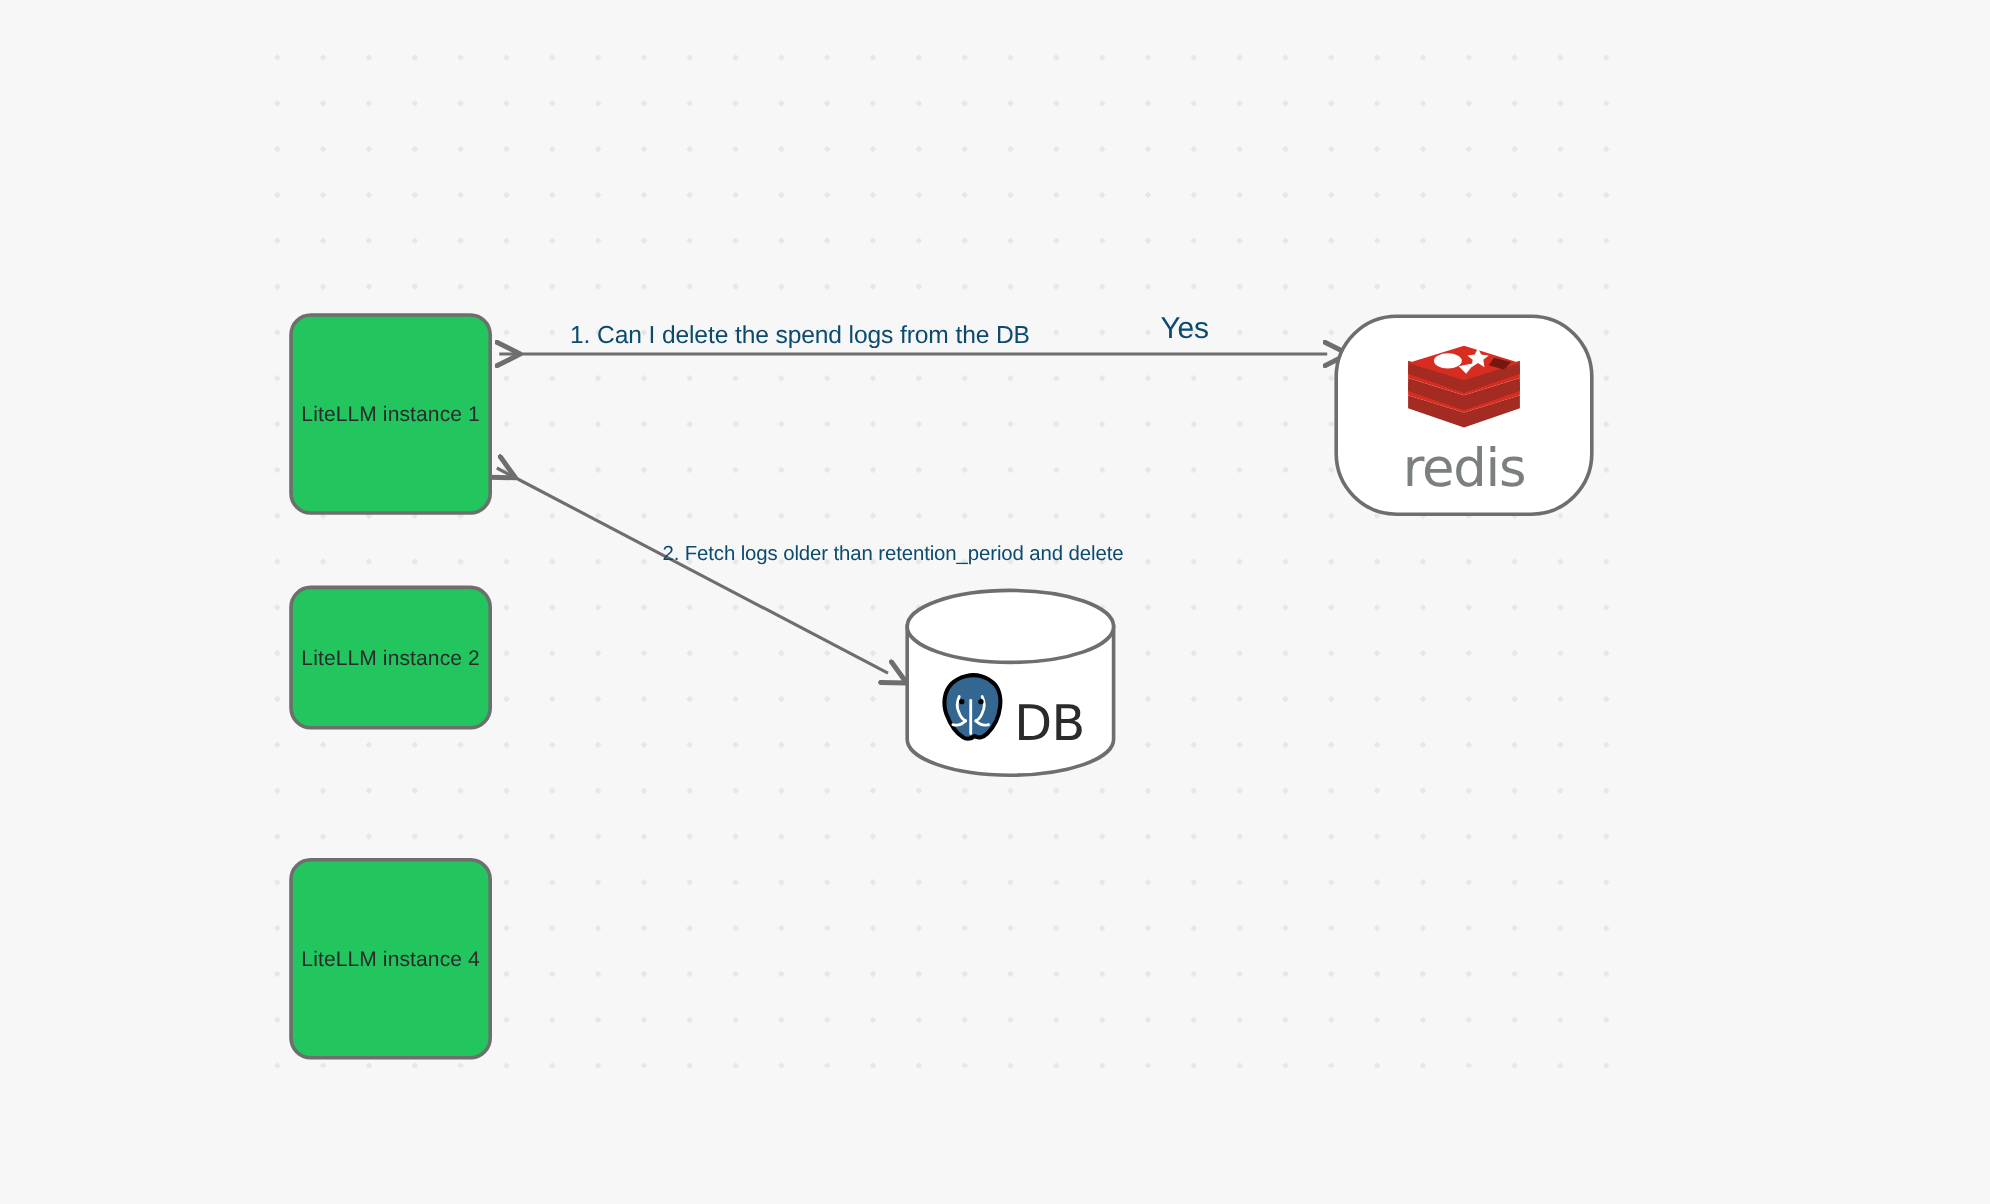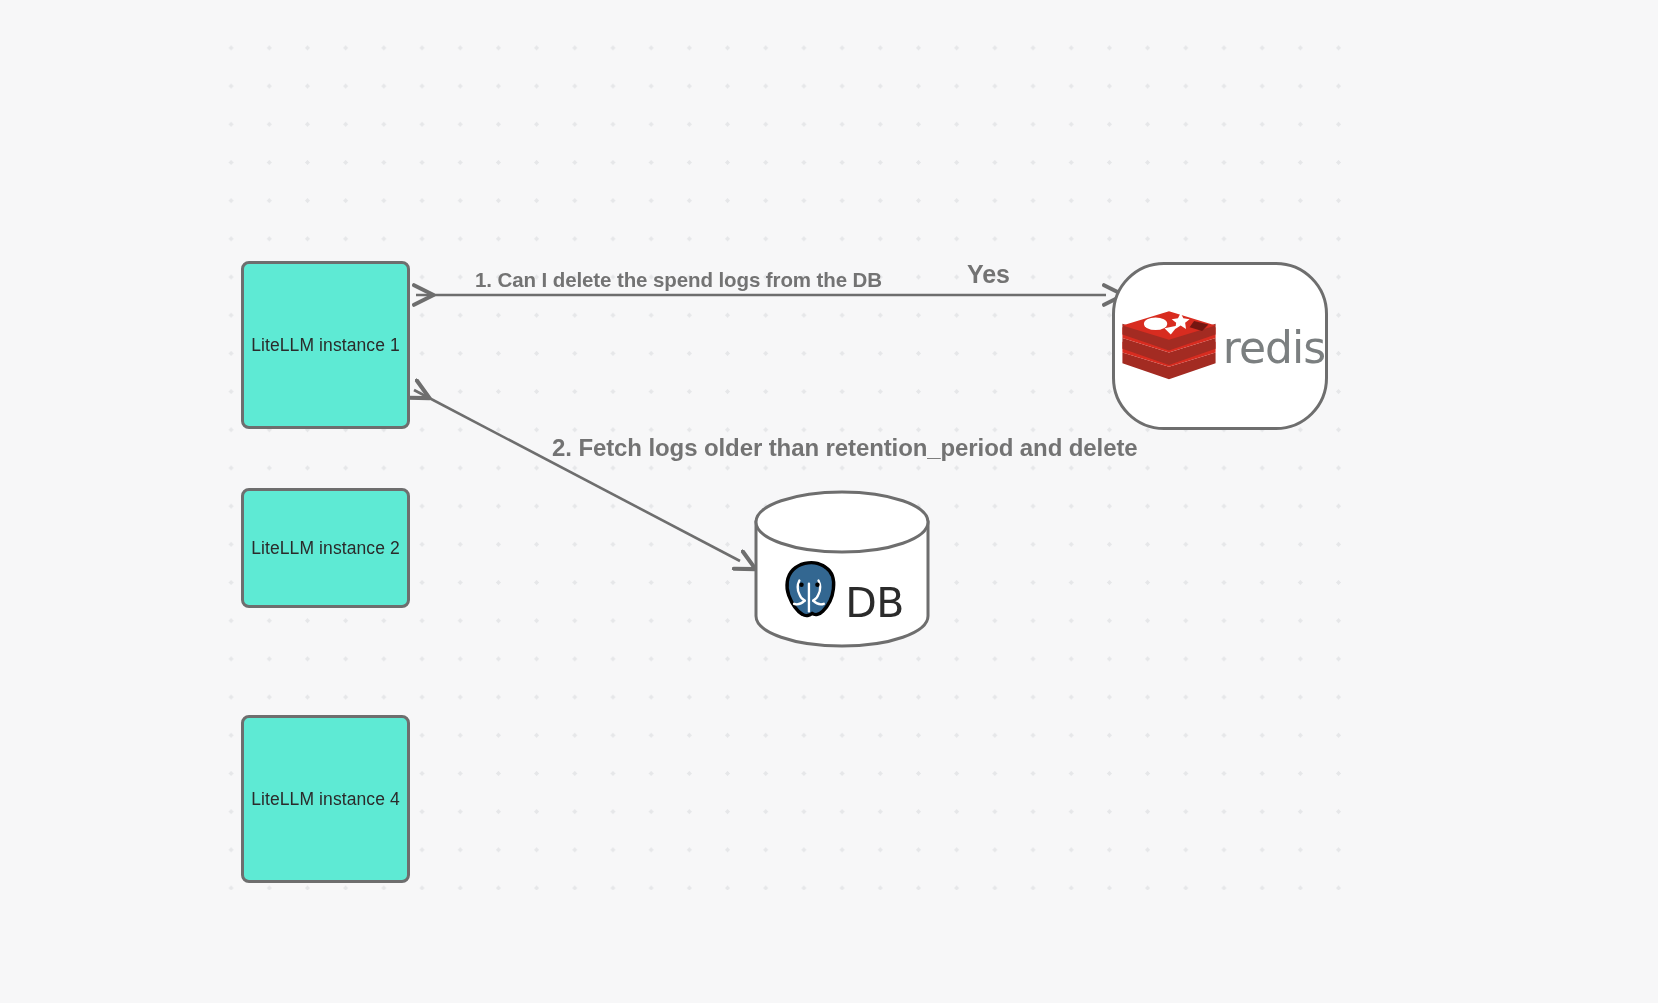--- a/index.html
+++ b/index.html
@@ -33,23 +33,23 @@
   #svg-layer {
     position: absolute;
     left: 0; top: 0;
     width: 1658px;
     height: 1003px;
   }
 
   
   .instance-box {
     position: absolute;
-    background: #5eead4;
+    background: #22c55e;
     border: 3px solid #6e6e6e;
-    border-radius: 8px;
+    border-radius: 18px;
     box-sizing: border-box;
     display: flex;
     align-items: center;
     justify-content: center;
   }
   .instance-box .label {
     font-size: 17.5px;
     color: #2b2b2b;
     letter-spacing: 0.1px;
     font-family: "Liberation Sans", sans-serif;
@@ -69,21 +69,21 @@
     border: 3px solid #6e6e6e;
     border-radius: 52px;
     box-sizing: border-box;
     display: flex;
     flex-direction: column;
     align-items: center;
     justify-content: center;
   }
   #redis-logo-wrap {
     display: flex;
-    flex-direction: row;
+    flex-direction: column;
     align-items: center;
     justify-content: center;
     margin-top: 2px;
   }
   #redis-wordmark {
     font-family: "DejaVu Sans", sans-serif;
     font-size: 44px;
     font-weight: 400;
     color: #7b7f80;
     letter-spacing: -1px;
@@ -116,39 +116,39 @@
     font-weight: 400;
     color: #2b2b2b;
     line-height: 1;
     letter-spacing: -0.5px;
   }
 
   
   .edge-label {
     position: absolute;
     font-family: "Liberation Sans", sans-serif;
-    font-weight: bold;
-    color: #737373;
+    font-weight: normal;
+    color: #0c4a6e;
     white-space: nowrap;
     letter-spacing: -0.1px;
   }
   #label-step-1 {
     left: 475px;
     top: 268px;
     font-size: 20.5px;
   }
   #label-yes {
     left: 967px;
     top: 260px;
     font-size: 25px;
   }
   #label-step-2 {
     left: 552px;
-    top: 434px;
-    font-size: 24px;
+    top: 452px;
+    font-size: 17px;
     text-align: right;
   }
 </style>
 </head>
 <body>
 
 <div id="canvas">
 
   <div id="dot-grid"></div>
 

